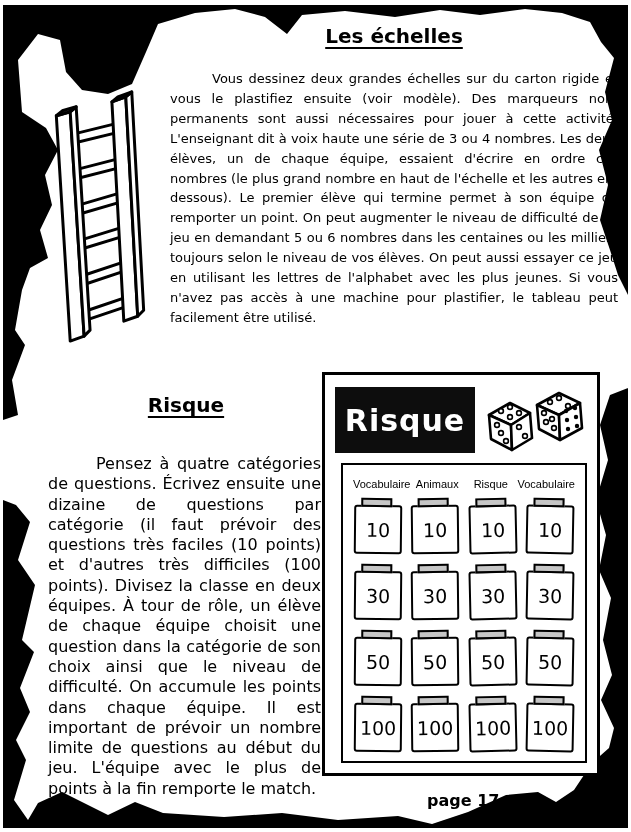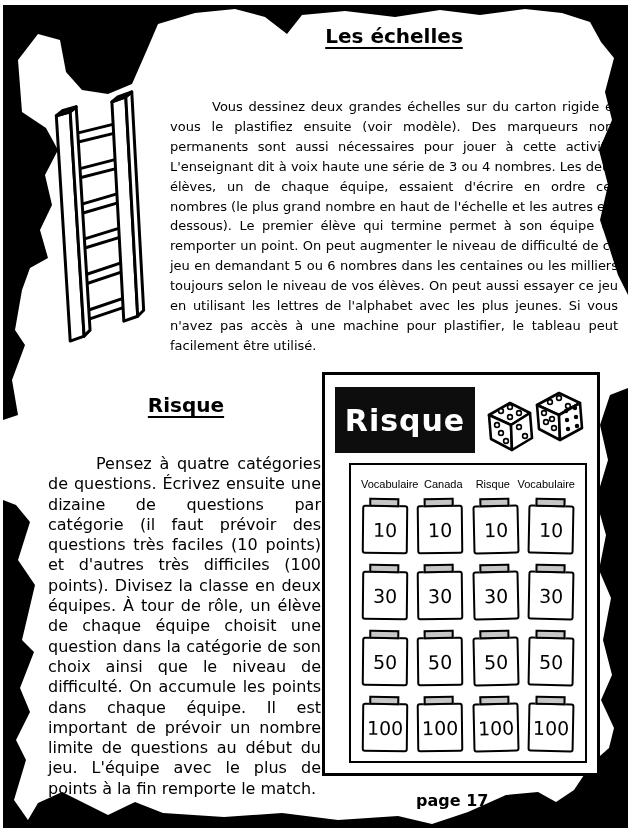--- a/index.html
+++ b/index.html
@@ -16,40 +16,40 @@
   }
   .title2{
     position:absolute;left:48px;top:393px;width:276px;text-align:center;
     font-size:20px;font-weight:bold;
   }
   .u{text-decoration:underline;text-decoration-thickness:2px;text-underline-offset:4px;}
 
   .ladder{position:absolute;left:33px;top:80px;width:132px;height:268px;}
 
   .para1{
-    position:absolute;left:170px;top:84px;width:448px;
+    position:absolute;left:170px;top:56px;width:448px;
     font-size:13px;line-height:19.9px;text-align:justify;text-indent:42px;
   }
   .para2{
     position:absolute;left:48px;top:438px;width:273px;
     font-size:16px;line-height:20.3px;text-align:justify;text-indent:48px;
   }
 
   .board{
     position:absolute;left:322px;top:372px;width:272px;height:398px;
     border:3px solid #000;background:#fff;
   }
   .board-label{
     position:absolute;left:10px;top:12px;width:140px;height:66px;
     background:#0d0d0d;color:#fff;display:flex;align-items:center;justify-content:center;
     font-size:30px;font-weight:bold;letter-spacing:1px;
   }
   .dice{position:absolute;right:4px;top:2px;width:116px;height:86px;}
   .inner-box{
-    position:absolute;left:24px;right:10px;top:88px;height:296px;
+    position:absolute;left:16px;right:10px;top:88px;height:296px;
     border:2.5px solid #000;
   }
   .cat-row{
     display:grid;grid-template-columns:repeat(4,1fr);
     margin:13px 10px 0;
     font-family:"Liberation Sans",sans-serif;font-size:11px;text-align:center;
   }
   .cards{
     display:grid;grid-template-columns:repeat(4,1fr);
     column-gap:9px;row-gap:17px;margin:15px 11px 0;
@@ -61,21 +61,21 @@
   .card .tab{
     position:absolute;top:-9px;left:5px;width:62%;height:5px;
     background:#c6c6c6;border:2px solid #000;
   }
   .cards .card:nth-child(4n+1){transform:rotate(0.6deg);}
   .cards .card:nth-child(4n+2){transform:rotate(-0.7deg);}
   .cards .card:nth-child(4n+3){transform:rotate(-1.3deg);}
   .cards .card:nth-child(4n){transform:rotate(1.1deg);}
 
   .page-num{
-    position:absolute;left:416px;top:791px;font-size:16px;font-weight:bold;
+    position:absolute;left:427px;top:791px;font-size:16px;font-weight:bold;
   }
 </style>
 </head>
 <body>
 
 <div class="page">
 
   <svg class="torn" viewBox="0 0 631 832" xmlns="http://www.w3.org/2000/svg">
     <path fill="#000" fill-rule="evenodd" d="
       M3,5 L628,5 L628,828 L3,828 Z
@@ -170,21 +170,21 @@
           <circle cx="90" cy="43" r="2.2"></circle>
             <circle cx="99" cy="40" r="2.2"></circle>
           <circle cx="91" cy="52" r="2.2"></circle>
             <circle cx="100" cy="49" r="2.2"></circle>
         </g>
       </svg>
 
       <div class="inner-box">
         <div class="cat-row">
           <span>Vocabulaire</span>
-          <span>Canada</span>
+          <span>Animaux</span>
           <span>Risque</span>
           <span>Vocabulaire</span>
         </div>
         <div class="cards">
           <div class="card">
               <div class="tab"></div>
               <span>10</span>
             </div>
           <div class="card">
               <div class="tab"></div>

